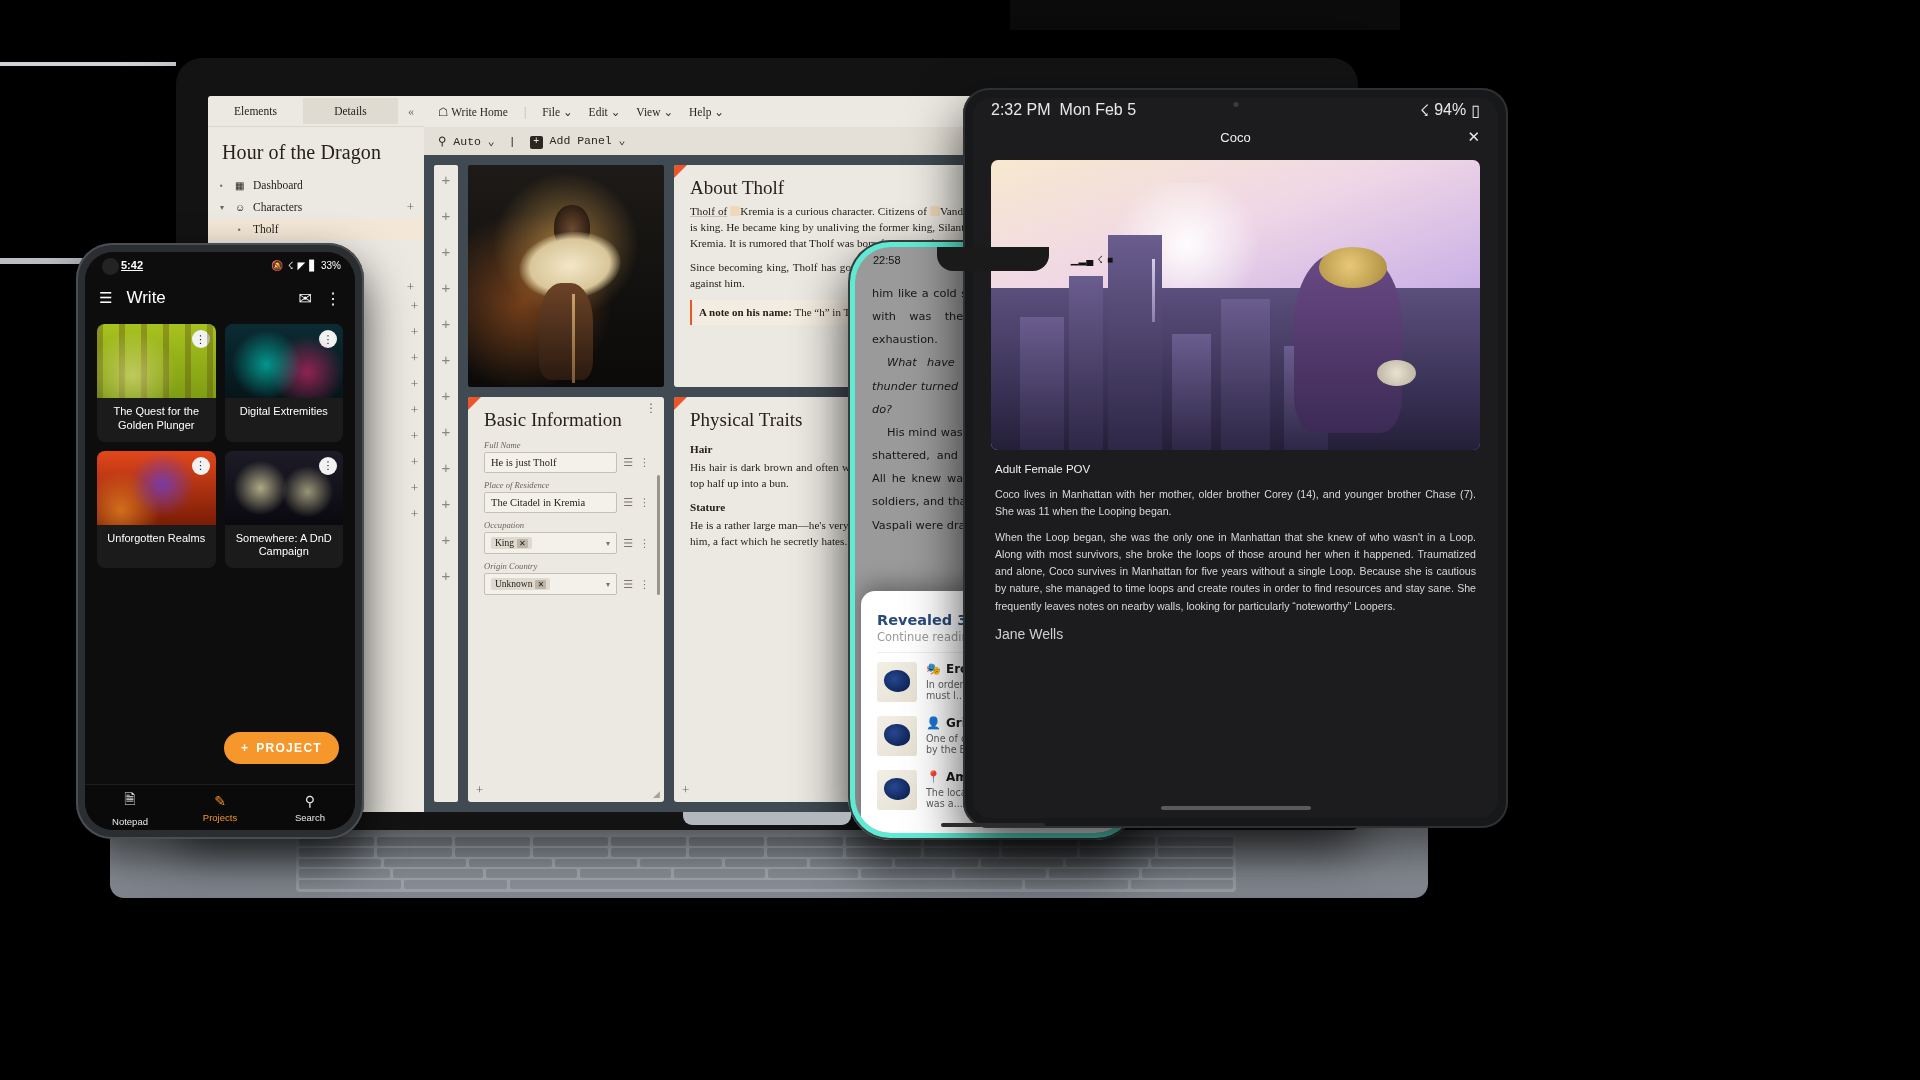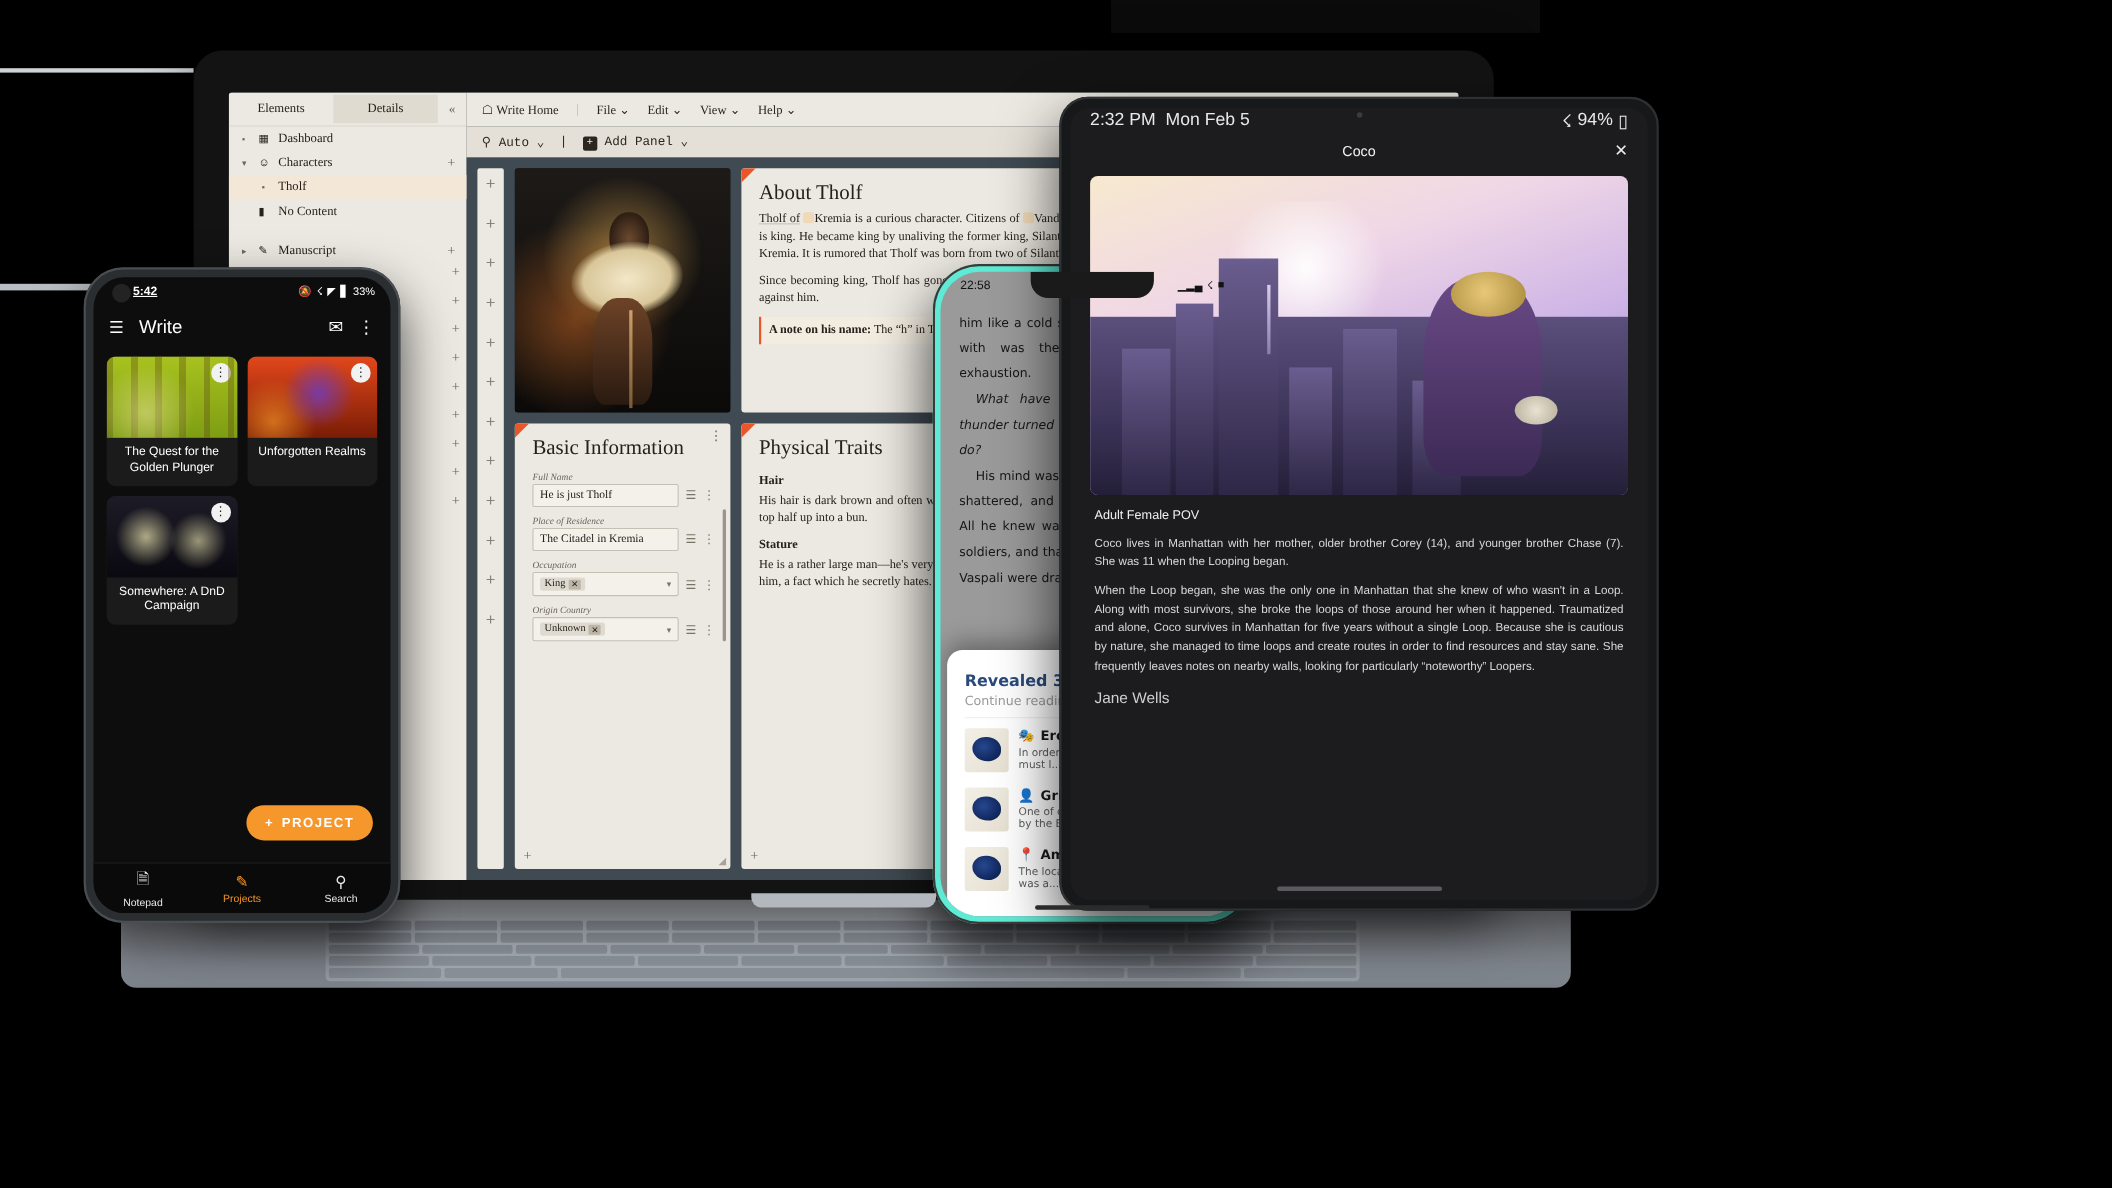--- a/index.html
+++ b/index.html
@@ -4,21 +4,21 @@
 <style>
   * { box-sizing: border-box; margin:0; padding:0; }
   html,body { width:1920px; height:1080px; overflow:hidden; background:#000; }
   body { font-family:"Liberation Sans", sans-serif; position:relative; }
 
   .stage { position:absolute; inset:0; }
 
   
   .laptop { position:absolute; left:176px; top:42px; width:1182px; height:860px; }
   .laptop-lid {
-    position:absolute; left:0; top:4px; width:1182px; height:772px;
+    position:absolute; left:0; top:16px; width:1182px; height:772px;
     background:#131313; border-radius:26px 26px 6px 6px;
     box-shadow:0 18px 50px rgba(0,0,0,.65);
     padding:38px 32px 18px 32px;
   }
   .laptop-screen {
     width:100%; height:100%; background:#3f4a52; border-radius:3px; overflow:hidden;
     display:flex; position:relative;
   }
   .laptop-base {
     position:absolute; left:-66px; top:770px; width:1318px; height:86px;
@@ -307,20 +307,21 @@
 
     <div class="laptop-lid">
       <div class="laptop-screen">
 
         <div class="lp-sidebar">
           <div class="lp-tabs">
             <div class="lp-tab">Elements</div>
             <div class="lp-tab active">Details</div>
             <div class="lp-collapse">«</div>
           </div>
+          <div class="lp-proj-title">Hour of the Dragon</div>
           <div class="lp-tree">
             <div class="lp-node">
               <span class="caret">▪</span>
               <span class="ico">▦</span>
               <span>Dashboard</span>
             </div>
             <div class="lp-node">
               <span class="caret">▾</span>
               <span class="ico">☺</span>
               <span>Characters</span>
@@ -546,20 +547,26 @@
         </span>
       </div>
       <div class="agrid">
         <div class="acard">
           <div class="thumb t1">
             <span class="kebab">⋮</span>
           </div>
           <div class="cap">The Quest for the Golden Plunger</div>
         </div>
         <div class="acard">
+          <div class="thumb t2">
+            <span class="kebab">⋮</span>
+          </div>
+          <div class="cap">Digital Extremities</div>
+        </div>
+        <div class="acard">
           <div class="thumb t3">
             <span class="kebab">⋮</span>
           </div>
           <div class="cap">Unforgotten Realms</div>
         </div>
         <div class="acard">
           <div class="thumb t4">
             <span class="kebab">⋮</span>
           </div>
           <div class="cap">Somewhere: A DnD Campaign</div>

